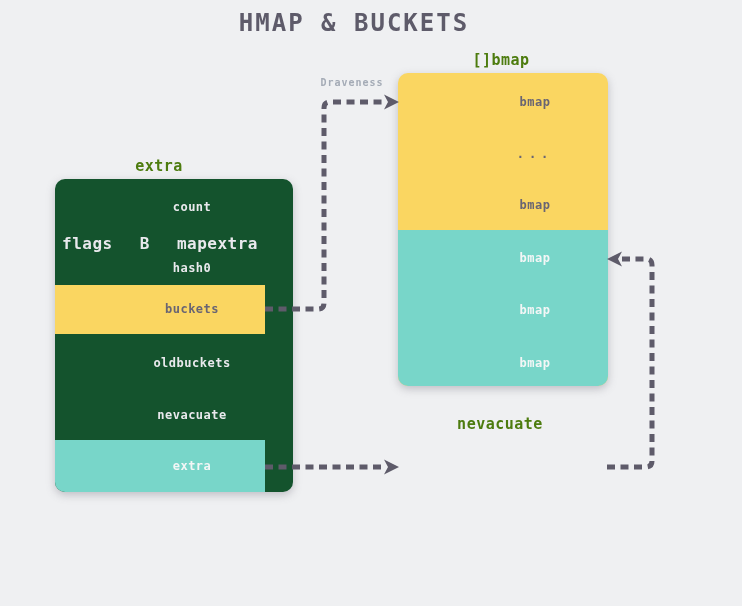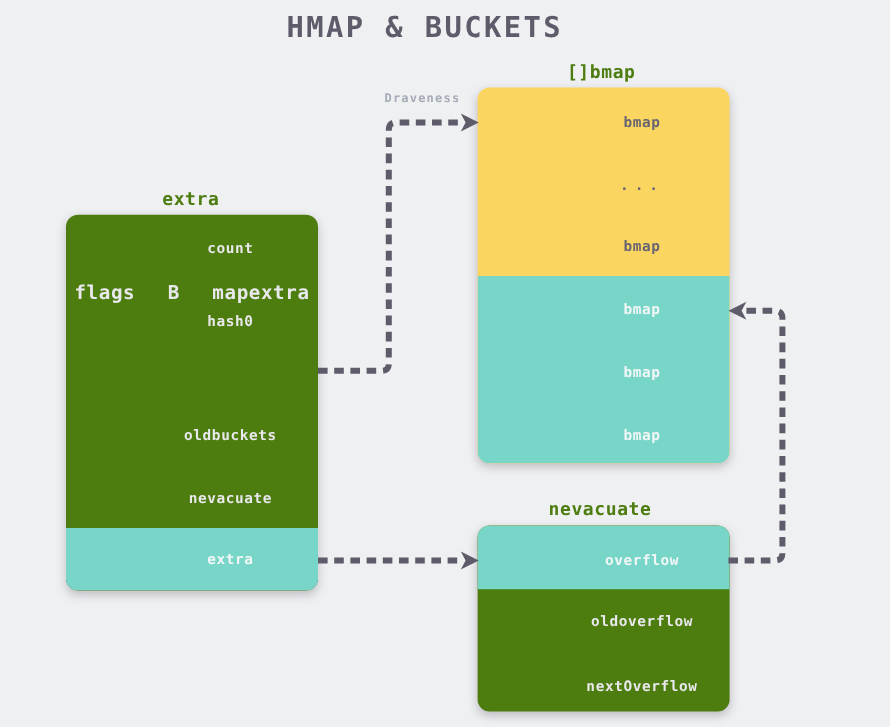--- a/index.html
+++ b/index.html
@@ -24,21 +24,21 @@
   }
   .box-label{
     position:absolute;transform:translateX(-50%);
     font-size:15px;font-weight:bold;letter-spacing:.5px;color:#4d7c0f;
     white-space:nowrap;
   }
   .box{
     position:absolute;width:210px;border-radius:10px;overflow:hidden;
     box-shadow:0 3px 8px rgba(100,98,112,.35);
   }
-  .box.dark{background:#4d7c0f;}
+  .box.dark{background:#14532d;padding-left:28px;}
   .box.yellow{background:#fad661;}
   .band{position:absolute;left:0;width:210px;}
   .band.yellow{background:#fad661;}
   .band.teal{background:#78d6c9;}
   .row{
     position:absolute;left:0;width:210px;height:24px;line-height:24px;
     text-align:center;font-size:12px;font-weight:bold;letter-spacing:.5px;
     white-space:nowrap;
     margin-left:32px;
   }
@@ -65,47 +65,43 @@
 
   <div class="box-label" style="left:159px;top:157px;">extra</div>
   <div class="box dark" style="left:55px;top:179px;height:313px;">
     <div class="row t-light" style="top:16px;">count</div>
     <div class="flags-row" style="top:53px;gap:17px;">
       <span>flags</span>
       <span>B</span>
       <span>mapextra</span>
     </div>
     <div class="row t-light" style="top:77px;">hash0</div>
+    <div class="band yellow" style="top:106px;height:49px;">
+      <div class="row t-dark" style="top:12px;">buckets</div>
+    </div>
     <div class="row t-light" style="top:224px;">nevacuate</div>
     <div class="row t-light" style="top:172px;">oldbuckets</div>
     <div class="band teal" style="top:261px;height:52px;">
       <div class="row t-white" style="top:14px;">extra</div>
     </div>
   </div>
 
   <div class="box-label" style="left:501px;top:51px;">[]bmap</div>
   <div class="box yellow" style="left:398px;top:73px;height:313px;">
     <div class="row t-dark" style="top:17px;">bmap</div>
     <div class="row t-dark dots" style="top:69px;">...</div>
     <div class="row t-dark" style="top:120px;">bmap</div>
     <div class="band teal" style="top:157px;height:156px;">
       <div class="row t-white" style="top:16px;">bmap</div>
       <div class="row t-white" style="top:68px;">bmap</div>
       <div class="row t-white" style="top:121px;">bmap</div>
     </div>
   </div>
 
   <div class="box-label" style="left:500px;top:415px;">nevacuate</div>
-  <div class="box dark" style="left:398px;top:438px;height:155px;">
-    <div class="band teal" style="top:0;height:53px;">
-      <div class="row t-white" style="top:17px;">overflow</div>
-    </div>
-    <div class="row t-light" style="top:68px;">oldoverflow</div>
-    <div class="row t-light" style="top:122px;">nextOverflow</div>
-  </div>
 
   <svg class="arrows" width="742" height="606" viewBox="0 0 742 606">
     <path class="arrow-path" d="M265 309 H318 Q324 309 324 303 V108 Q324 102 330 102 H384"></path>
     <polygon class="arrow-head" points="384,94.5 399,102 384,109.5 388,102"></polygon>
 
     <path class="arrow-path" d="M265 467 H384"></path>
     <polygon class="arrow-head" points="384,459.5 399,467 384,474.5 388,467"></polygon>
 
     <path class="arrow-path" d="M607 467 H646 Q652 467 652 461 V265 Q652 259 646 259 H622"></path>
     <polygon class="arrow-head" points="622,251.5 607,259 622,266.5 618,259"></polygon>

